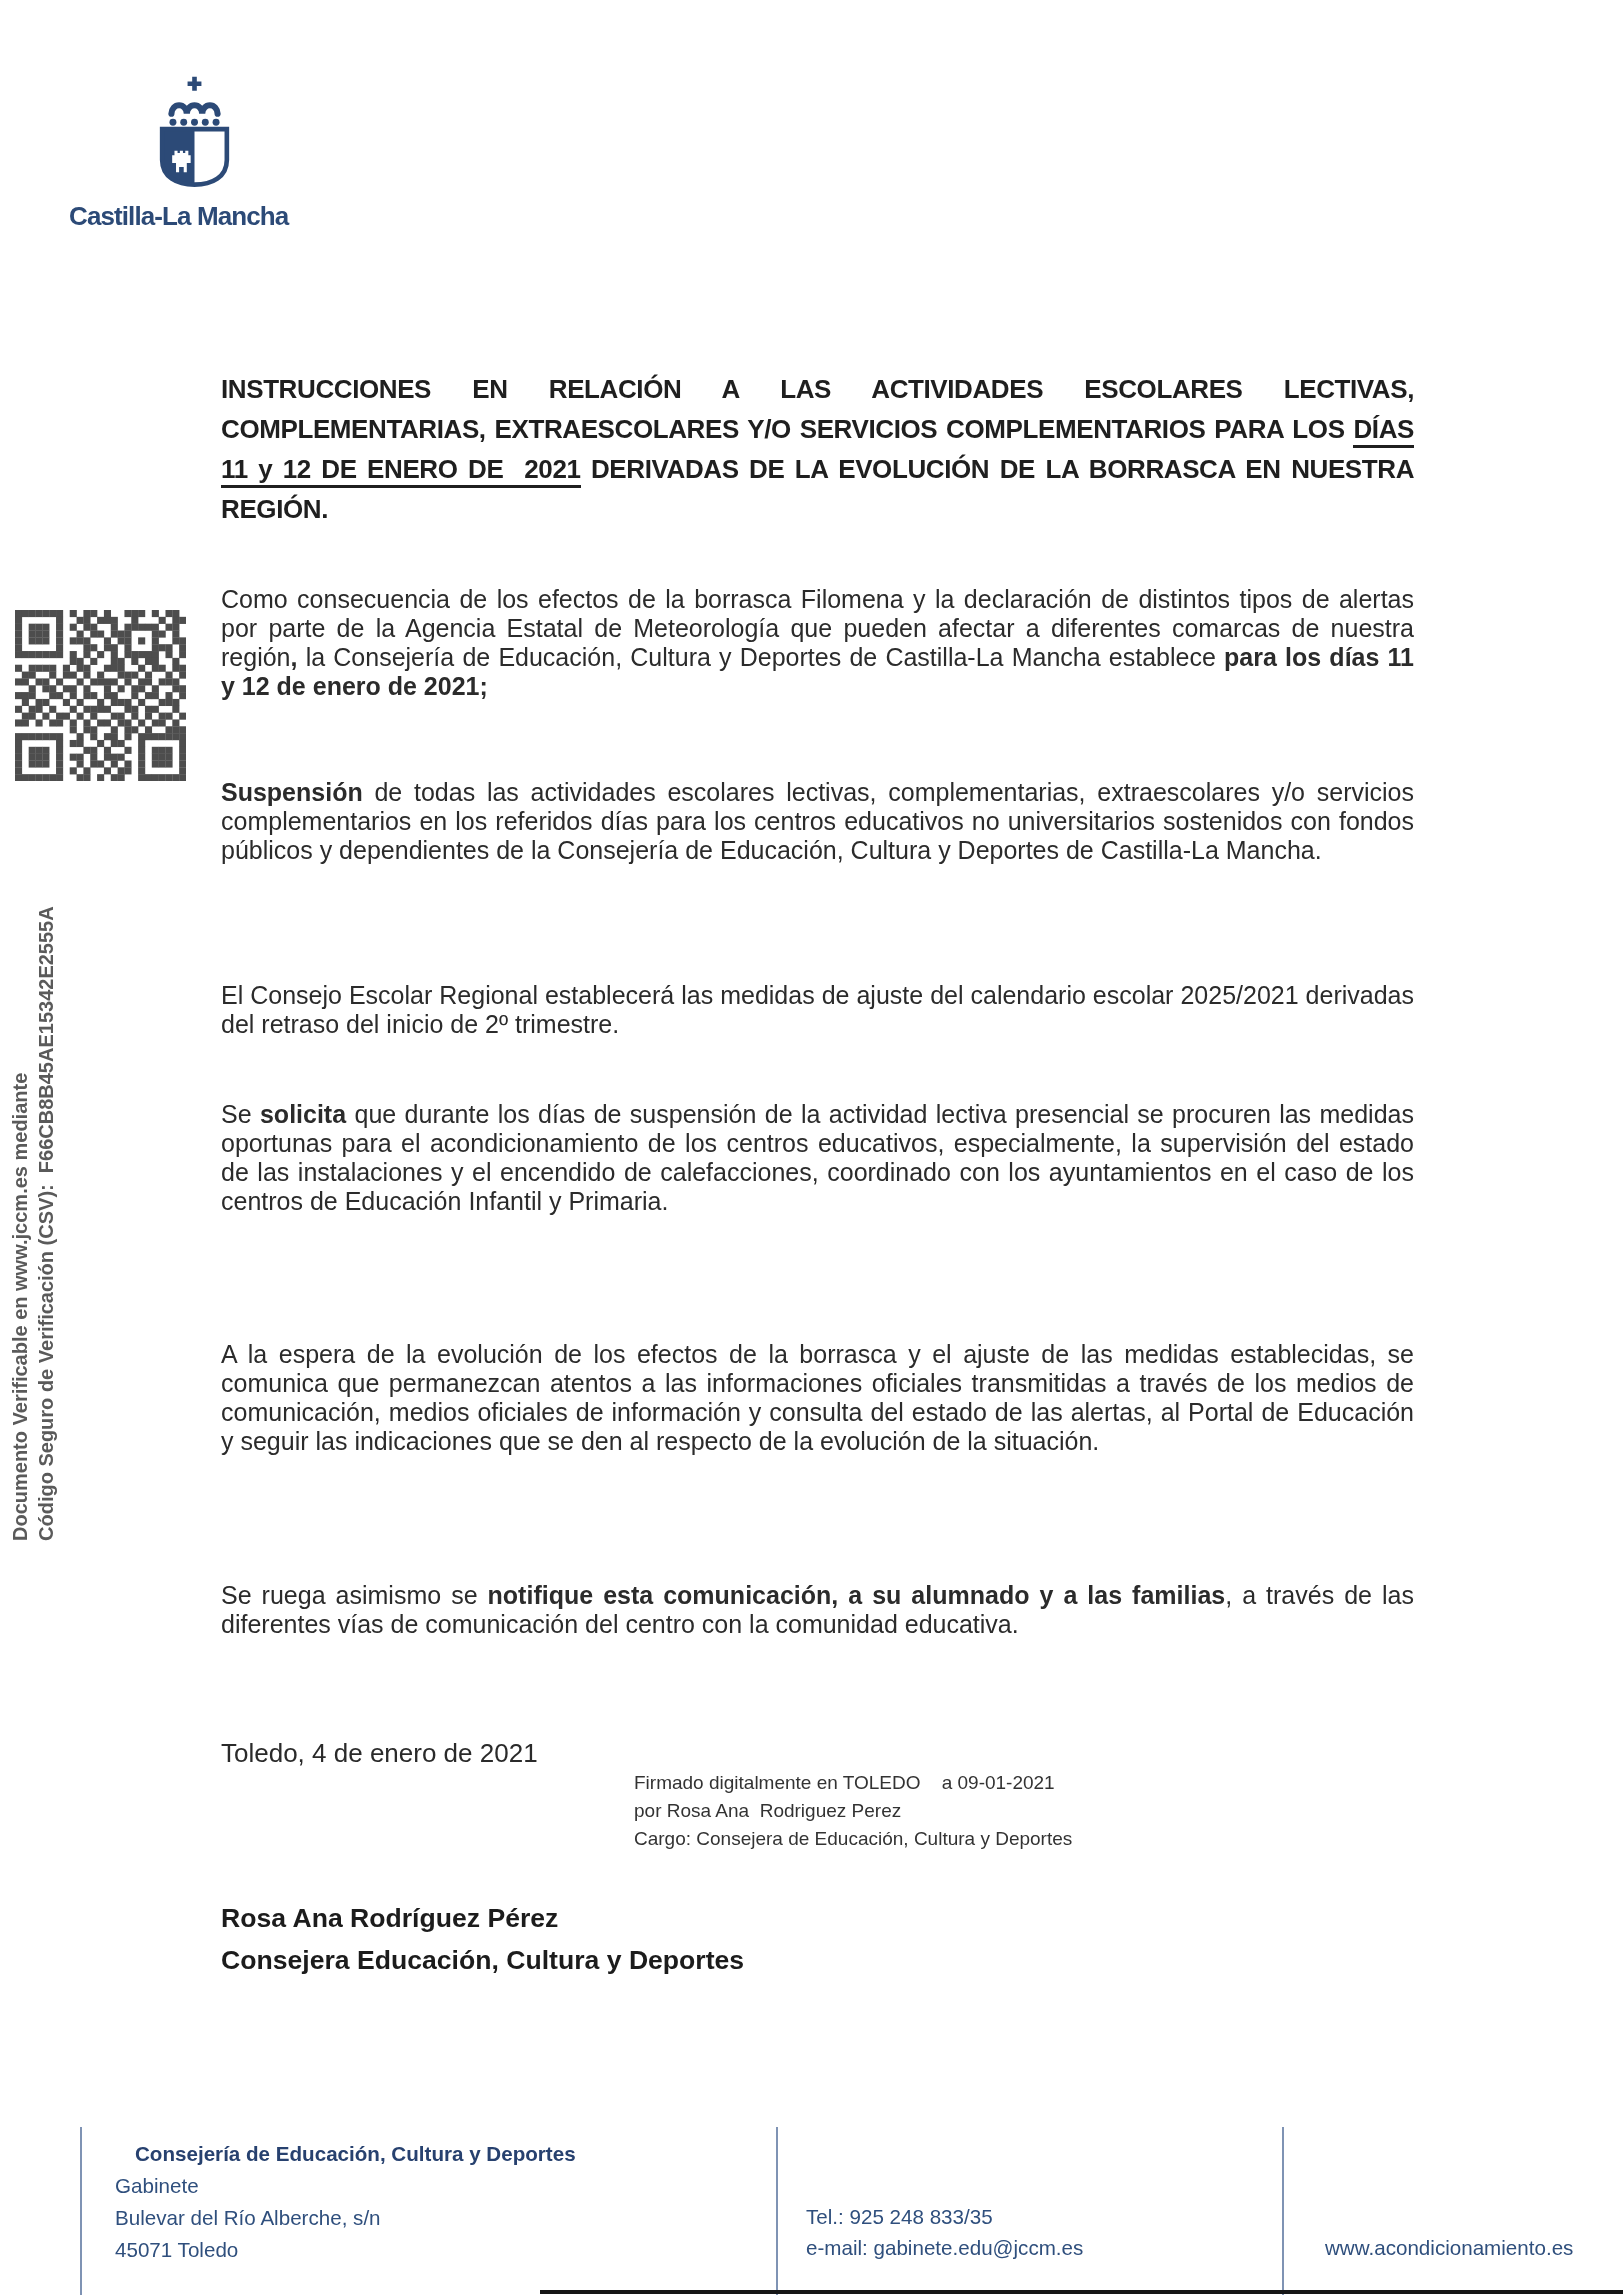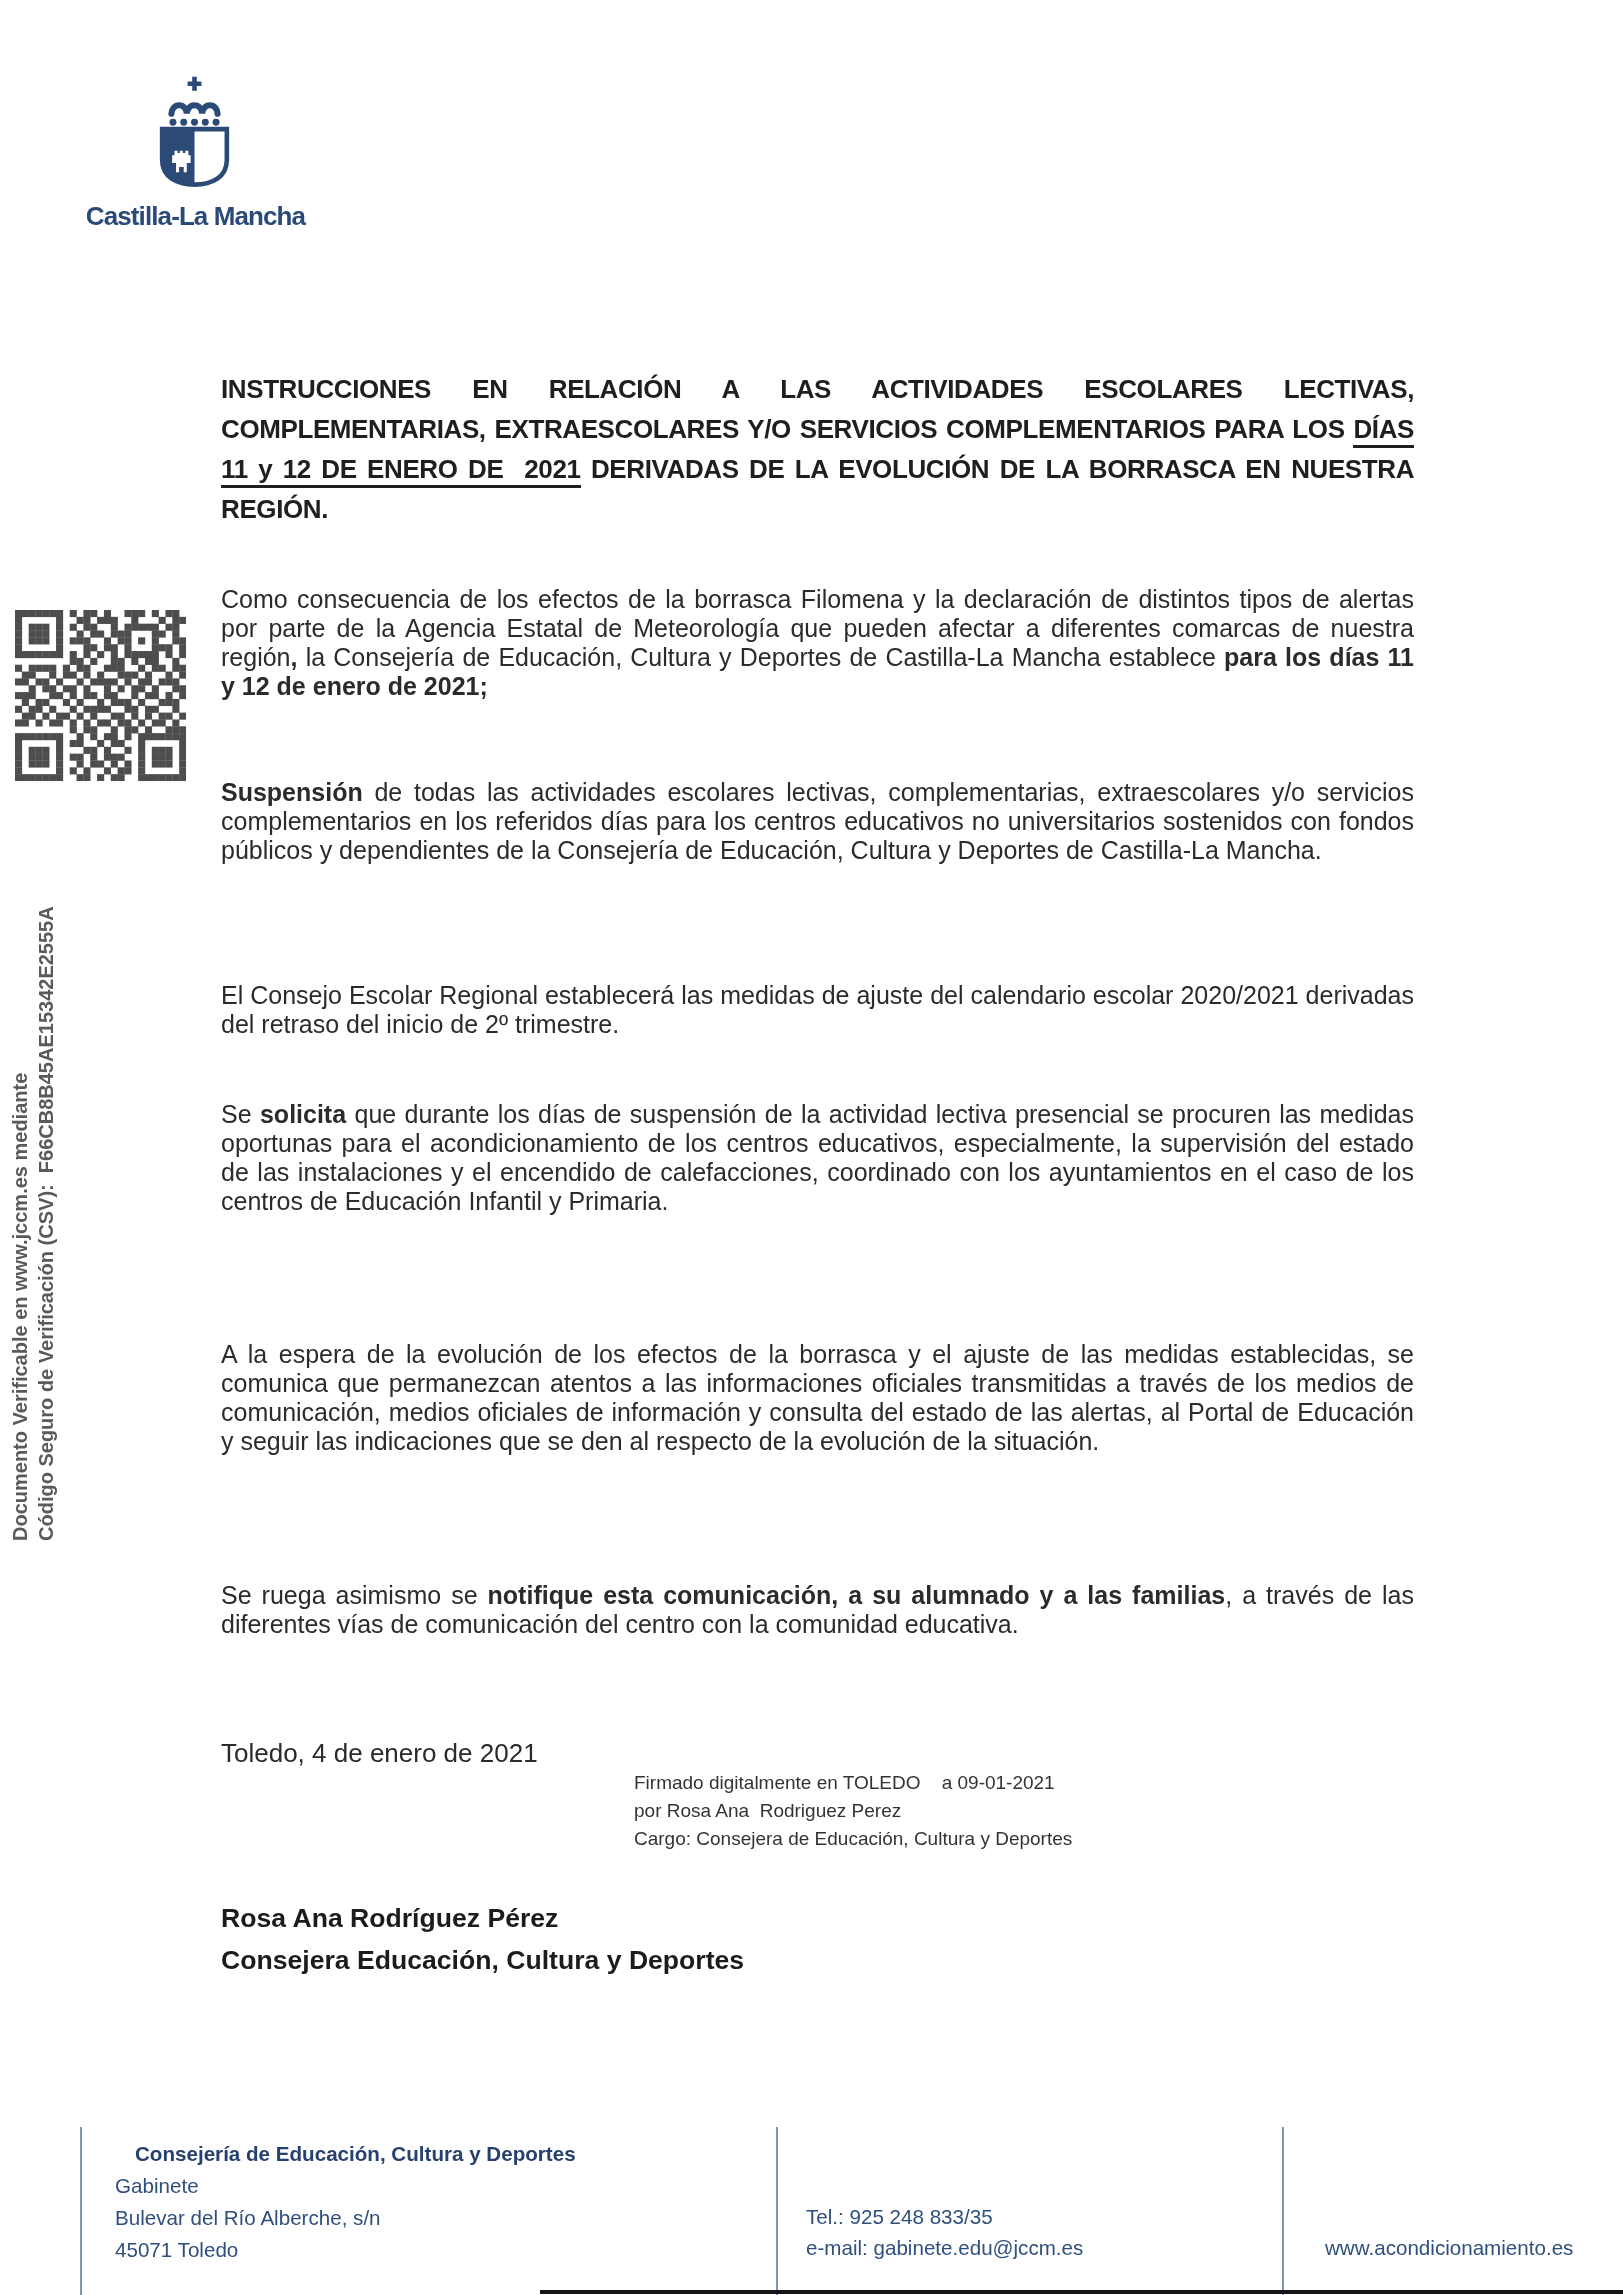--- a/index.html
+++ b/index.html
@@ -1,21 +1,21 @@
 <!DOCTYPE html>
 <html style="font-size:13.7px"><head>
 <meta charset="utf-8">
 <style>
   html,body{margin:0;padding:0;background:#fff;}
   .page{position:relative;width:1623px;height:2295px;background:#ffffff;overflow:hidden;
         font-family:"Liberation Sans",sans-serif;}
 
   
   .logo-emblem{position:absolute;left:156px;top:74px;width:77px;height:118px;}
-  .logo-text{position:absolute;left:69px;top:201px;width:253px;text-align:center;
+  .logo-text{position:absolute;left:69px;top:201px;width:253px;
              font-size:26px;font-weight:bold;letter-spacing:-0.9px;color:#2c4a77;}
 
   
   .qr{position:absolute;left:15.4px;top:610px;width:171px;height:171px;}
   .qr svg rect{fill:#4d4d4d;}
   .csv-block{position:absolute;left:6.9px;top:1541px;width:720px;
              transform:rotate(-90deg);transform-origin:0 0;
              font-size:20px;font-weight:bold;color:#5a5a5a;line-height:26px;white-space:nowrap;}
 
   
@@ -417,21 +417,21 @@
       </svg></div>
   <div class="csv-block">
     <div>Documento Verificable en www.jccm.es mediante</div>
     <div>Código Seguro de Verificación (CSV):&nbsp; F66CB8B45AE15342E2555A</div>
   </div>
 
   <div class="content">
     <div class="blk title"><span class="seg-b">INSTRUCCIONES EN RELACIÓN A LAS ACTIVIDADES ESCOLARES LECTIVAS, COMPLEMENTARIAS, EXTRAESCOLARES Y/O SERVICIOS COMPLEMENTARIOS PARA LOS </span><span class="seg-b seg-u">DÍAS 11 y 12 DE ENERO DE&nbsp; 2021</span><span class="seg-b"> DERIVADAS DE LA EVOLUCIÓN DE LA BORRASCA EN NUESTRA REGIÓN.</span></div>
     <div class="blk para p1"><span>Como consecuencia de los efectos de la borrasca Filomena y la declaración de distintos tipos de alertas por parte de la Agencia Estatal de Meteorología que pueden afectar a diferentes comarcas de nuestra región</span><span class="seg-b">,</span><span> la Consejería de Educación, Cultura y Deportes de Castilla-La Mancha establece </span><span class="seg-b">para los días 11 y 12 de enero de 2021;</span></div>
     <div class="blk para p2"><span class="seg-b">Suspensión</span><span> de todas las actividades escolares lectivas, complementarias, extraescolares y/o servicios complementarios en los referidos días para los centros educativos no universitarios sostenidos con fondos públicos y dependientes de la Consejería de Educación, Cultura y Deportes de Castilla-La Mancha.</span></div>
-    <div class="blk para p3"><span>El Consejo Escolar Regional establecerá las medidas de ajuste del calendario escolar 2020/2021 derivadas del retraso del inicio de 2º trimestre.</span></div>
+    <div class="blk para p3"><span>El Consejo Escolar Regional establecerá las medidas de ajuste del calendario escolar 2025/2021 derivadas del retraso del inicio de 2º trimestre.</span></div>
     <div class="blk para p4"><span>Se </span><span class="seg-b">solicita</span><span> que durante los días de suspensión de la actividad lectiva presencial se procuren las medidas oportunas para el acondicionamiento de los centros educativos, especialmente, la supervisión del estado de las instalaciones y el encendido de calefacciones, coordinado con los ayuntamientos en el caso de los centros de Educación Infantil y Primaria.</span></div>
     <div class="blk para p5"><span>A la espera de la evolución de los efectos de la borrasca y el ajuste de las medidas establecidas, se comunica que permanezcan atentos a las informaciones oficiales transmitidas a través de los medios de comunicación, medios oficiales de información y consulta del estado de las alertas, al Portal de Educación y seguir las indicaciones que se den al respecto de la evolución de la situación.</span></div>
     <div class="blk para p6"><span>Se ruega asimismo se </span><span class="seg-b">notifique esta comunicación, a su alumnado y a las familias</span><span>, a través de las diferentes vías de comunicación del centro con la comunidad educativa.</span></div>
 
     <div class="blk date-line">Toledo, 4 de enero de 2021</div>
 
     <div class="blk signer">
       <div>Rosa Ana Rodríguez Pérez</div>
       <div>Consejera Educación, Cultura y Deportes</div>
     </div>

